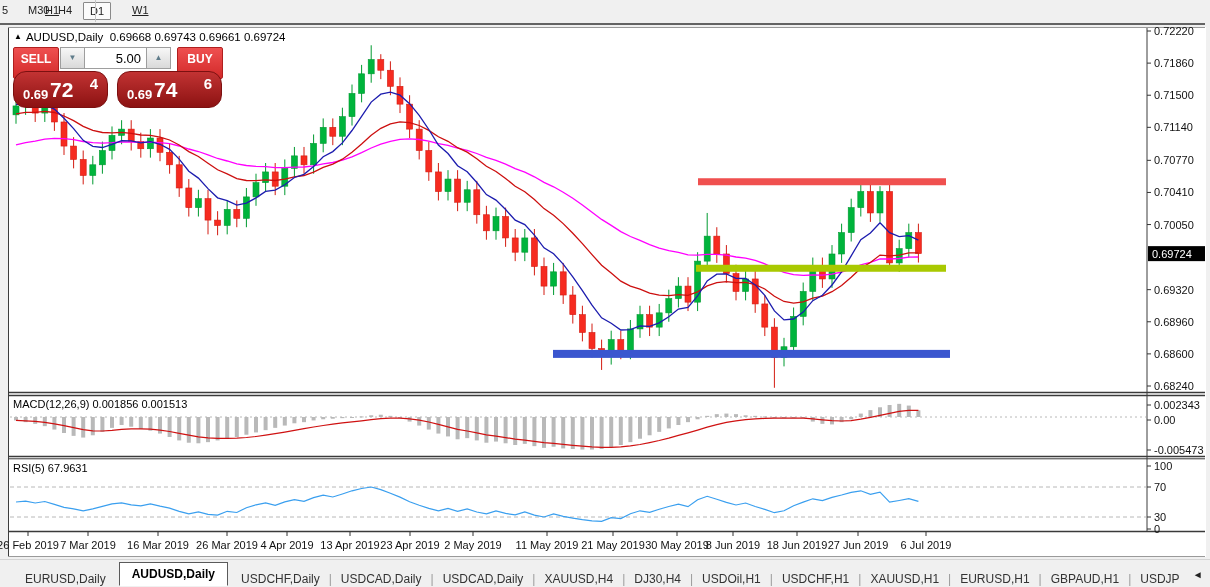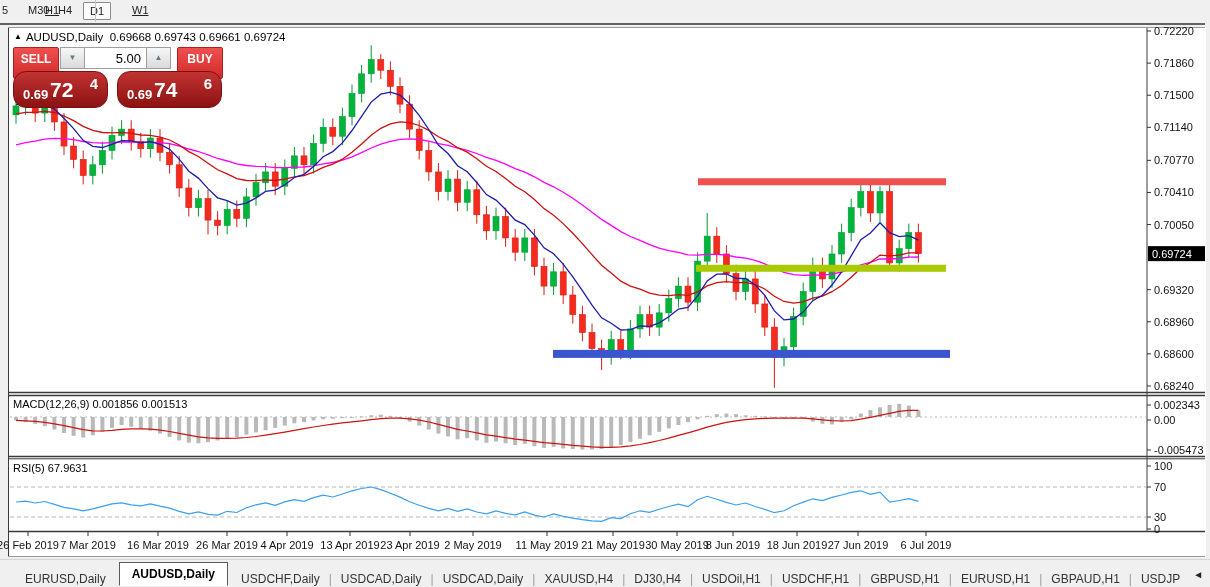--- a/index.html
+++ b/index.html
@@ -496,21 +496,21 @@
       <div class="tab">USDCAD,Daily</div>
       <span class="tabsep">|</span>
       <div class="tab">XAUUSD,H4</div>
       <span class="tabsep">|</span>
       <div class="tab">DJ30,H4</div>
       <span class="tabsep">|</span>
       <div class="tab">USDOil,H1</div>
       <span class="tabsep">|</span>
       <div class="tab">USDCHF,H1</div>
       <span class="tabsep">|</span>
-      <div class="tab">GBPUSD,H1</div>
+      <div class="tab">XAUUSD,H1</div>
       <span class="tabsep">|</span>
       <div class="tab">EURUSD,H1</div>
       <span class="tabsep">|</span>
       <div class="tab">GBPAUD,H1</div>
       <span class="tabsep">|</span>
       <div class="tab">USDJP</div>
     </div>
   <span class="tab-scroll">◄</span>
   <span class="tab-scroll">►</span>
 </div>

